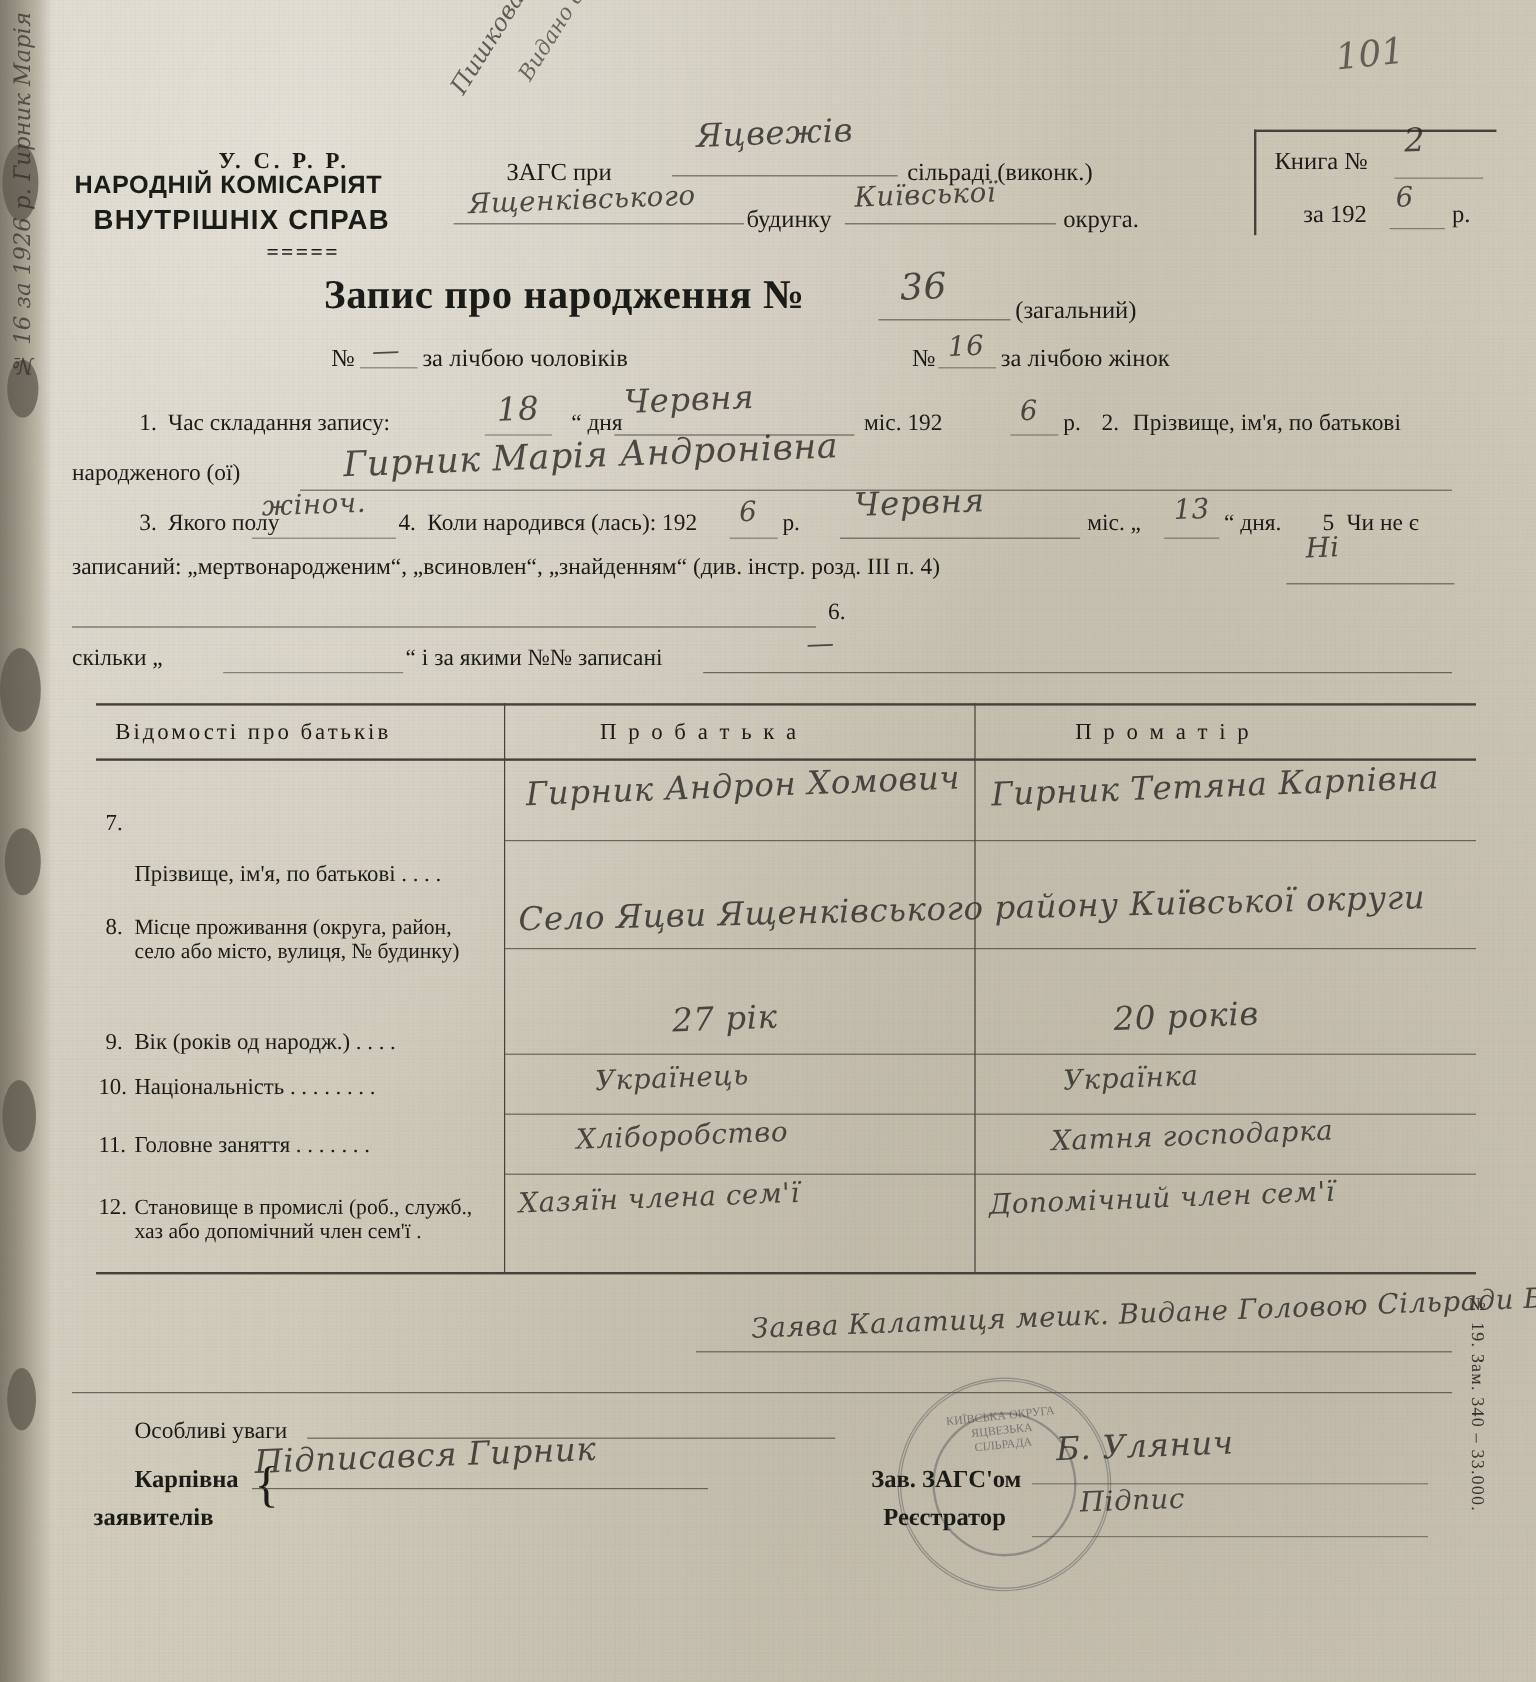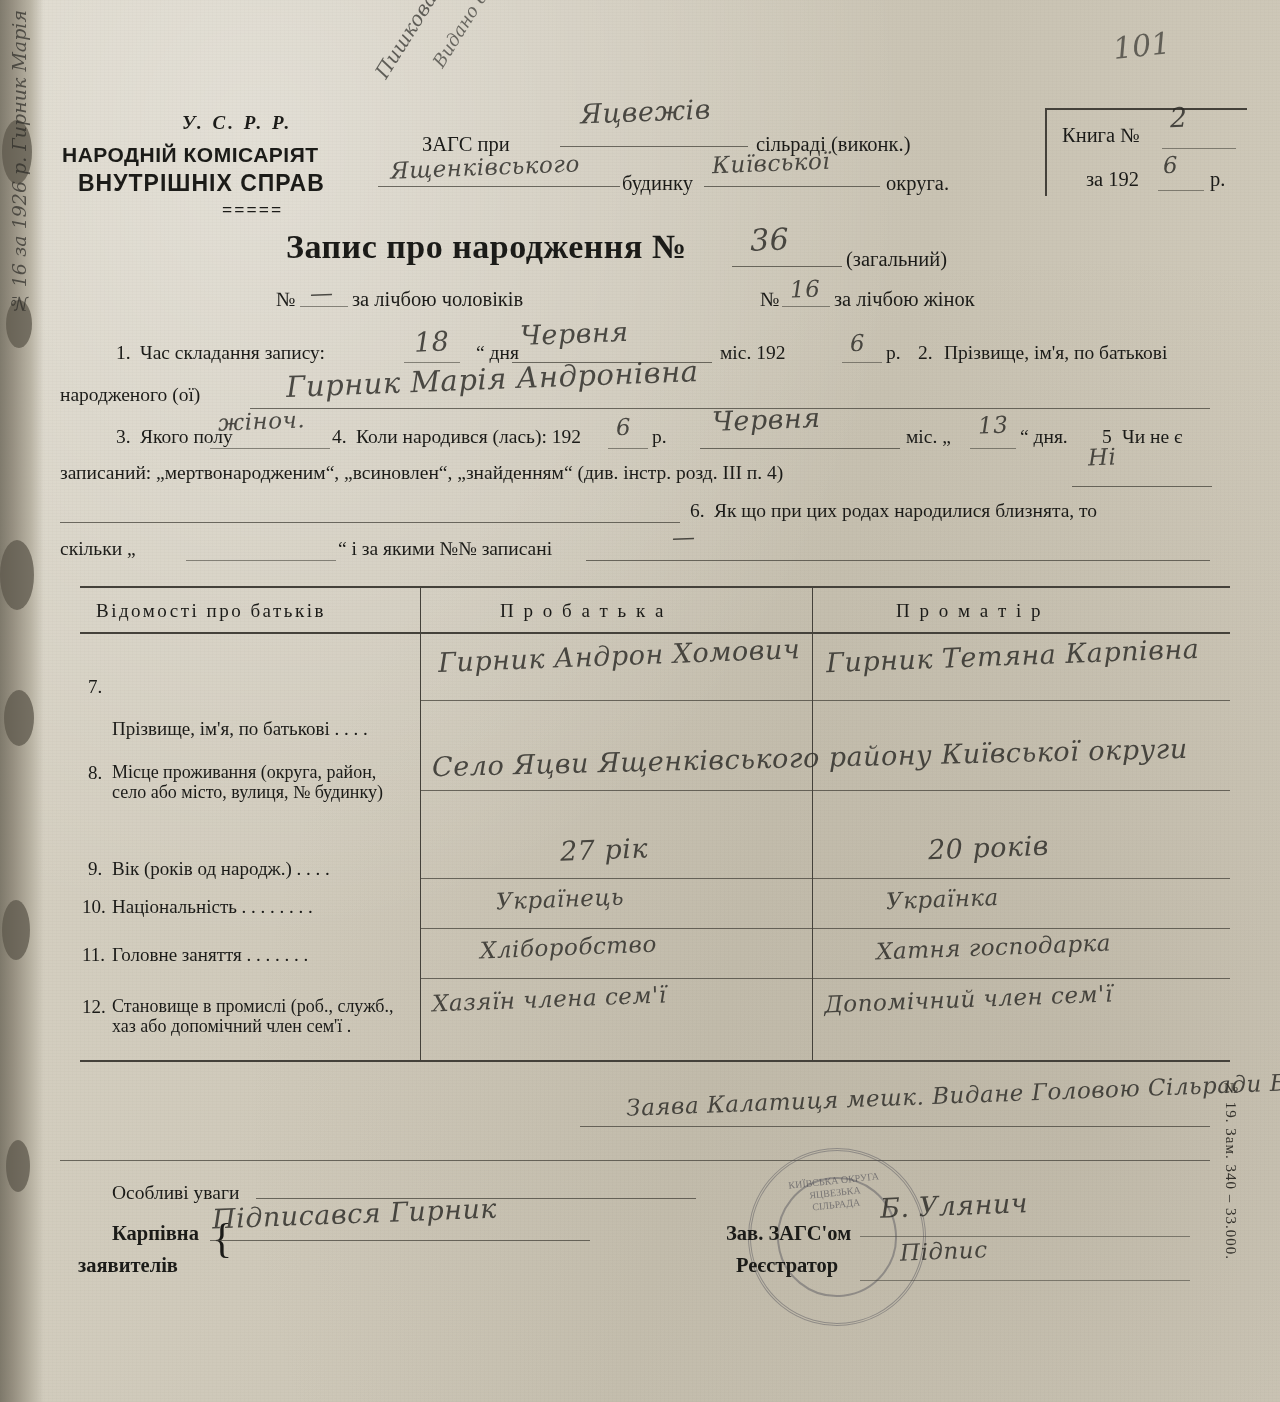--- a/index.html
+++ b/index.html
@@ -128,21 +128,21 @@
 <div class="tear" style="left:0px;top:540px;width:34px;height:70px;"></div>
 <div class="tear" style="left:4px;top:690px;width:30px;height:56px;"></div>
 <div class="tear" style="left:2px;top:900px;width:28px;height:60px;"></div>
 <div class="tear" style="left:6px;top:1140px;width:24px;height:52px;"></div>
 
 <div class="corner-num">101</div>
 <div class="margin-note">№ 16 за 1926 р. Гирник Марія</div>
 
 <div class="sheet">
 
-  <div class="doc usrr" style="left:122px;top:112px;font-style:italic;">У. С. Р. Р.</div>
+  <div class="doc usrr" style="left:122px;top:124px;">У. С. Р. Р.</div>
   <div class="doc nkvs1" style="left:2px;top:143px;">НАРОДНІЙ КОМІСАРІЯТ</div>
   <div class="doc nkvs2" style="left:18px;top:170px;">ВНУТРІШНІХ СПРАВ</div>
   <div class="doc eqs" style="left:162px;top:200px;">=====</div>
 
   <div class="doc t20" style="left:362px;top:133px;">ЗАГС при</div>
   <div class="hand big" style="position:absolute;left:520px;top:96px;">Яцвежів</div>
   <div class="line" style="left:500px;top:146px;width:188px;"></div>
   <div class="doc t20" style="left:696px;top:133px;">сільраді  (виконк.)</div>
 
   <div class="hand mid" style="position:absolute;left:330px;top:154px;">Ященківського</div>
@@ -157,21 +157,21 @@
   <div class="hand big" style="position:absolute;left:1110px;top:102px;">2</div>
   <div class="line thin" style="left:1102px;top:148px;width:74px;"></div>
   <div class="doc t20" style="left:1026px;top:168px;">за  192</div>
   <div class="hand mid" style="position:absolute;left:1103px;top:152px;">6</div>
   <div class="line thin" style="left:1098px;top:190px;width:46px;"></div>
   <div class="doc t20" style="left:1150px;top:168px;">р.</div>
 
   <div class="diagnote">Пишкова</div>
   <div class="diagnote2">Видано витяг 1923</div>
 
-  <div class="doc title" style="left:226px;top:228px;">Запис про народження №</div>
+  <div class="doc title" style="left:210px;top:228px;">Запис про народження №</div>
   <div class="hand big" style="position:absolute;left:690px;top:222px;font-size:30px;">36</div>
   <div class="line" style="left:672px;top:266px;width:110px;"></div>
   <div class="doc t20" style="left:786px;top:248px;">(загальний)</div>
 
   <div class="doc t20" style="left:216px;top:288px;">№</div>
   <div class="hand mid" style="position:absolute;left:250px;top:280px;">—</div>
   <div class="line thin" style="left:240px;top:306px;width:48px;"></div>
   <div class="doc t20" style="left:292px;top:288px;">за лічбою чоловіків</div>
 
   <div class="doc t20" style="left:700px;top:288px;">№</div>
@@ -214,21 +214,20 @@
   <div class="line thin" style="left:910px;top:448px;width:46px;"></div>
   <div class="doc t19" style="left:960px;top:426px;">“ дня.</div>
 
   <div class="doc t19" style="left:1042px;top:426px;">5</div>
   <div class="doc t19" style="left:1062px;top:426px;">Чи не є</div>
   <div class="doc t19" style="left:0px;top:462px;">записаний: „мертвонародженим“, „всиновлен“, „знайденням“ (див. інстр. розд. III п. 4)</div>
   <div class="hand mid" style="position:absolute;left:1028px;top:444px;">Ні</div>
   <div class="line" style="left:1012px;top:486px;width:140px;"></div>
 
   <div class="doc t19" style="left:630px;top:500px;">6.</div>
-  <div class="doc t19" style="left:654px;top:500px;">Як що при цих родах народилися близнята, то</div>
   <div class="line" style="left:0px;top:522px;width:620px;"></div>
   <div class="doc t19" style="left:0px;top:538px;">скільки „</div>
   <div class="line thin" style="left:126px;top:560px;width:150px;"></div>
   <div class="doc t19" style="left:278px;top:538px;">“  і за якими №№ записані</div>
   <div class="hand mid" style="position:absolute;left:612px;top:524px;">—</div>
   <div class="line" style="left:526px;top:560px;width:624px;"></div>
 
   <div class="tbl-top"></div>
   <div class="tbl-head-bot"></div>
   <div class="tbl-bot"></div>

